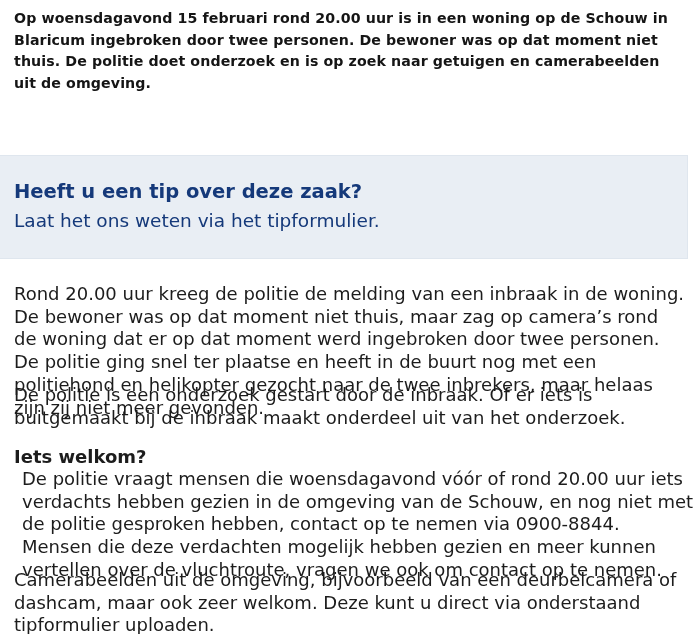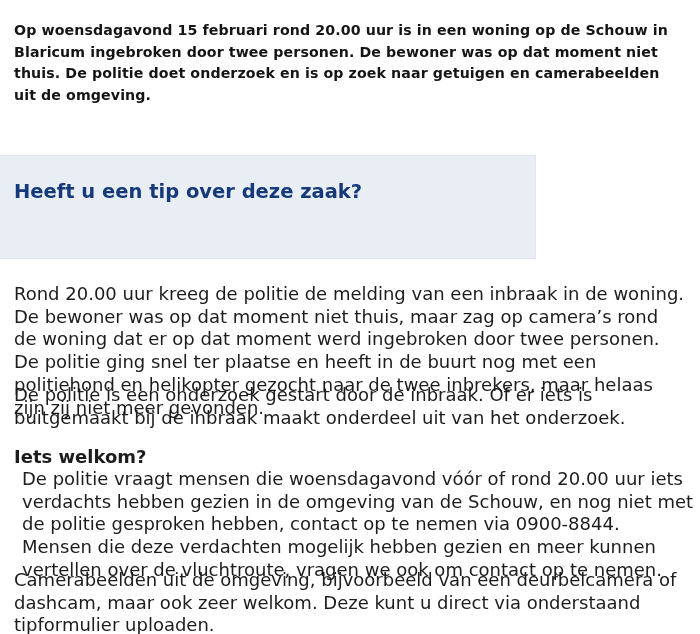--- a/index.html
+++ b/index.html
@@ -1,26 +1,26 @@
 <!DOCTYPE html>
 <html><head>
   <meta charset="utf-8">
   <style>
     * { box-sizing: border-box; margin: 0; padding: 0; }
     html, body { width: 700px; height: 634px; background: #ffffff; overflow: hidden; }
     body { font-family: "DejaVu Sans", sans-serif; color: #1a1a1a; position: relative; }
 
     .intro {
-      position: absolute; left: 14px; top: 20px; width: 660px;
+      position: absolute; left: 14px; top: 8px; width: 660px;
       font-size: 14.2px; font-weight: bold; line-height: 21.5px; color: #151515;
       letter-spacing: 0.1px;
     }
 
     .tip-box {
-      position: absolute; left: 0; top: 155px; width: 536px; height: 104px;
+      position: absolute; left: 0; top: 155px; width: 688px; height: 104px;
       background: #e9eef4; border: 1px solid #dfe6ee; border-left: none;
       padding: 23px 14px 0 14px;
     }
     .tip-title {
       font-size: 19.5px; font-weight: bold; color: #15397a; line-height: 26px;
     }
     .tip-sub {
       font-size: 18.5px; color: #15397a; line-height: 26px; margin-top: 3px;
     }
 
@@ -34,19 +34,20 @@
     .p3 { top: 468px; margin-left: 8px; }
     .p4 { top: 569px; }
   </style>
 </head>
 <body>
 
 <p class="intro">Op woensdagavond 15 februari rond 20.00 uur is in een woning op de Schouw in Blaricum ingebroken door twee personen. De bewoner was op dat moment niet thuis. De politie doet onderzoek en is op zoek naar getuigen en camerabeelden uit de omgeving.</p>
 
 <div class="tip-box">
   <div class="tip-title">Heeft u een tip over deze zaak?</div>
+  <div class="tip-sub">Laat het ons weten via het tipformulier.</div>
 </div>
 
 <p class="body-text p1">Rond 20.00 uur kreeg de politie de melding van een inbraak in de woning. De bewoner was op dat moment niet thuis, maar zag op camera’s rond de woning dat er op dat moment werd ingebroken door twee personen. De politie ging snel ter plaatse en heeft in de buurt nog met een politiehond en helikopter gezocht naar de twee inbrekers, maar helaas zijn zij niet meer gevonden.</p>
 <p class="body-text p2">De politie is een onderzoek gestart door de inbraak. Of er iets is buitgemaakt bij de inbraak maakt onderdeel uit van het onderzoek.</p>
 <p class="body-text p3-head">Iets welkom?</p>
 <p class="body-text p3">De politie vraagt mensen die woensdagavond vóór of rond 20.00 uur iets verdachts hebben gezien in de omgeving van de Schouw, en nog niet met de politie gesproken hebben, contact op te nemen via 0900-8844. Mensen die deze verdachten mogelijk hebben gezien en meer kunnen vertellen over de vluchtroute, vragen we ook om contact op te nemen.</p>
 <p class="body-text p4">Camerabeelden uit de omgeving, bijvoorbeeld van een deurbelcamera of dashcam, maar ook zeer welkom. Deze kunt u direct via onderstaand tipformulier uploaden.</p>
 
 </body></html>

